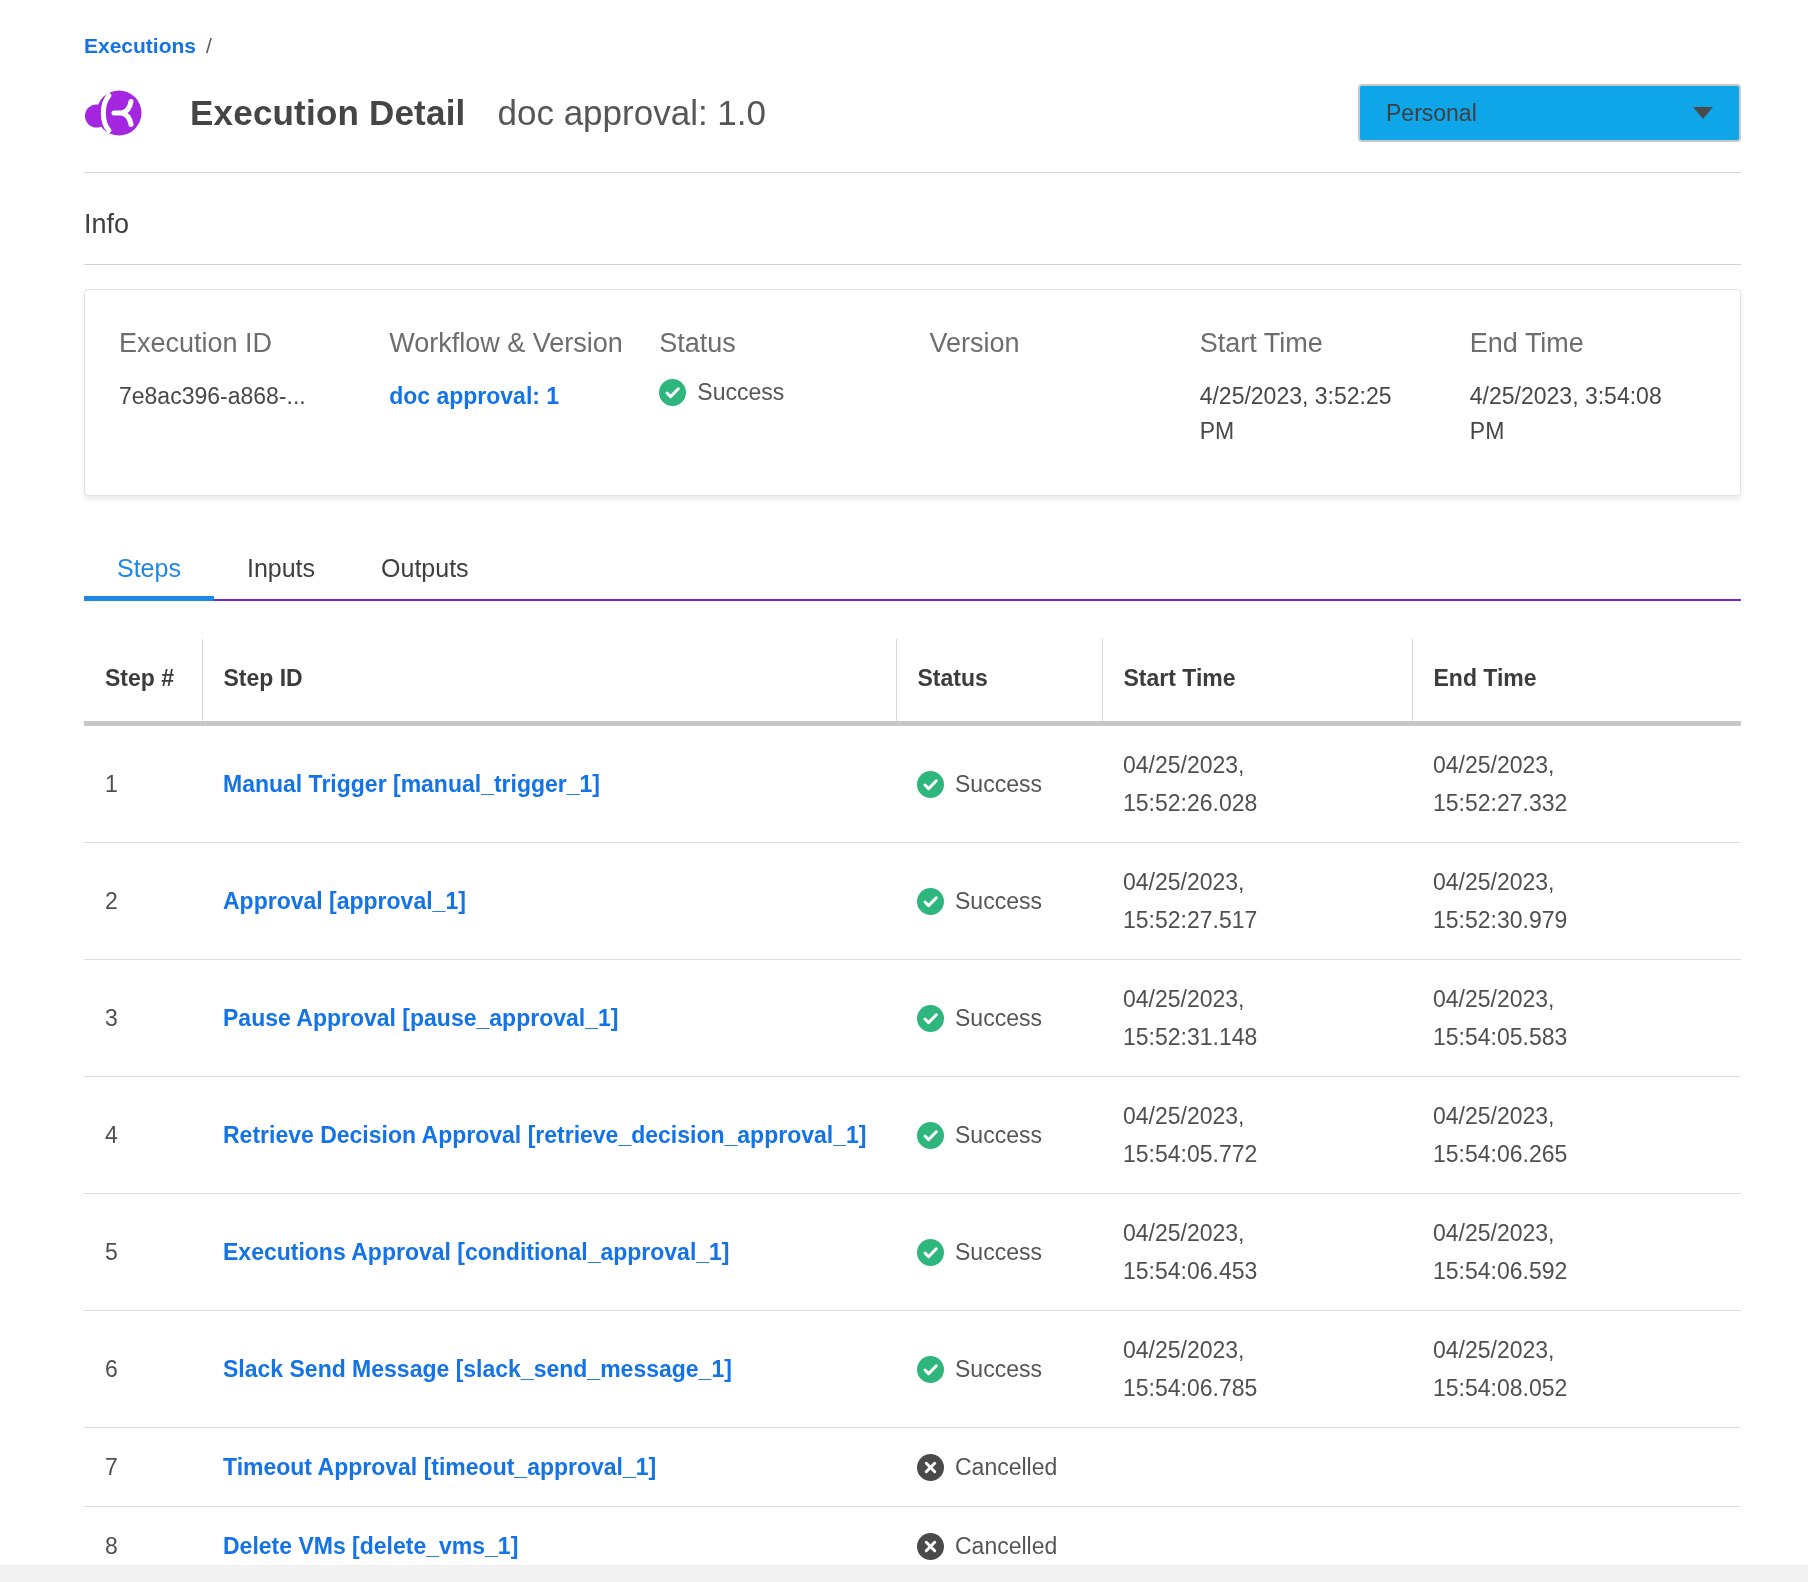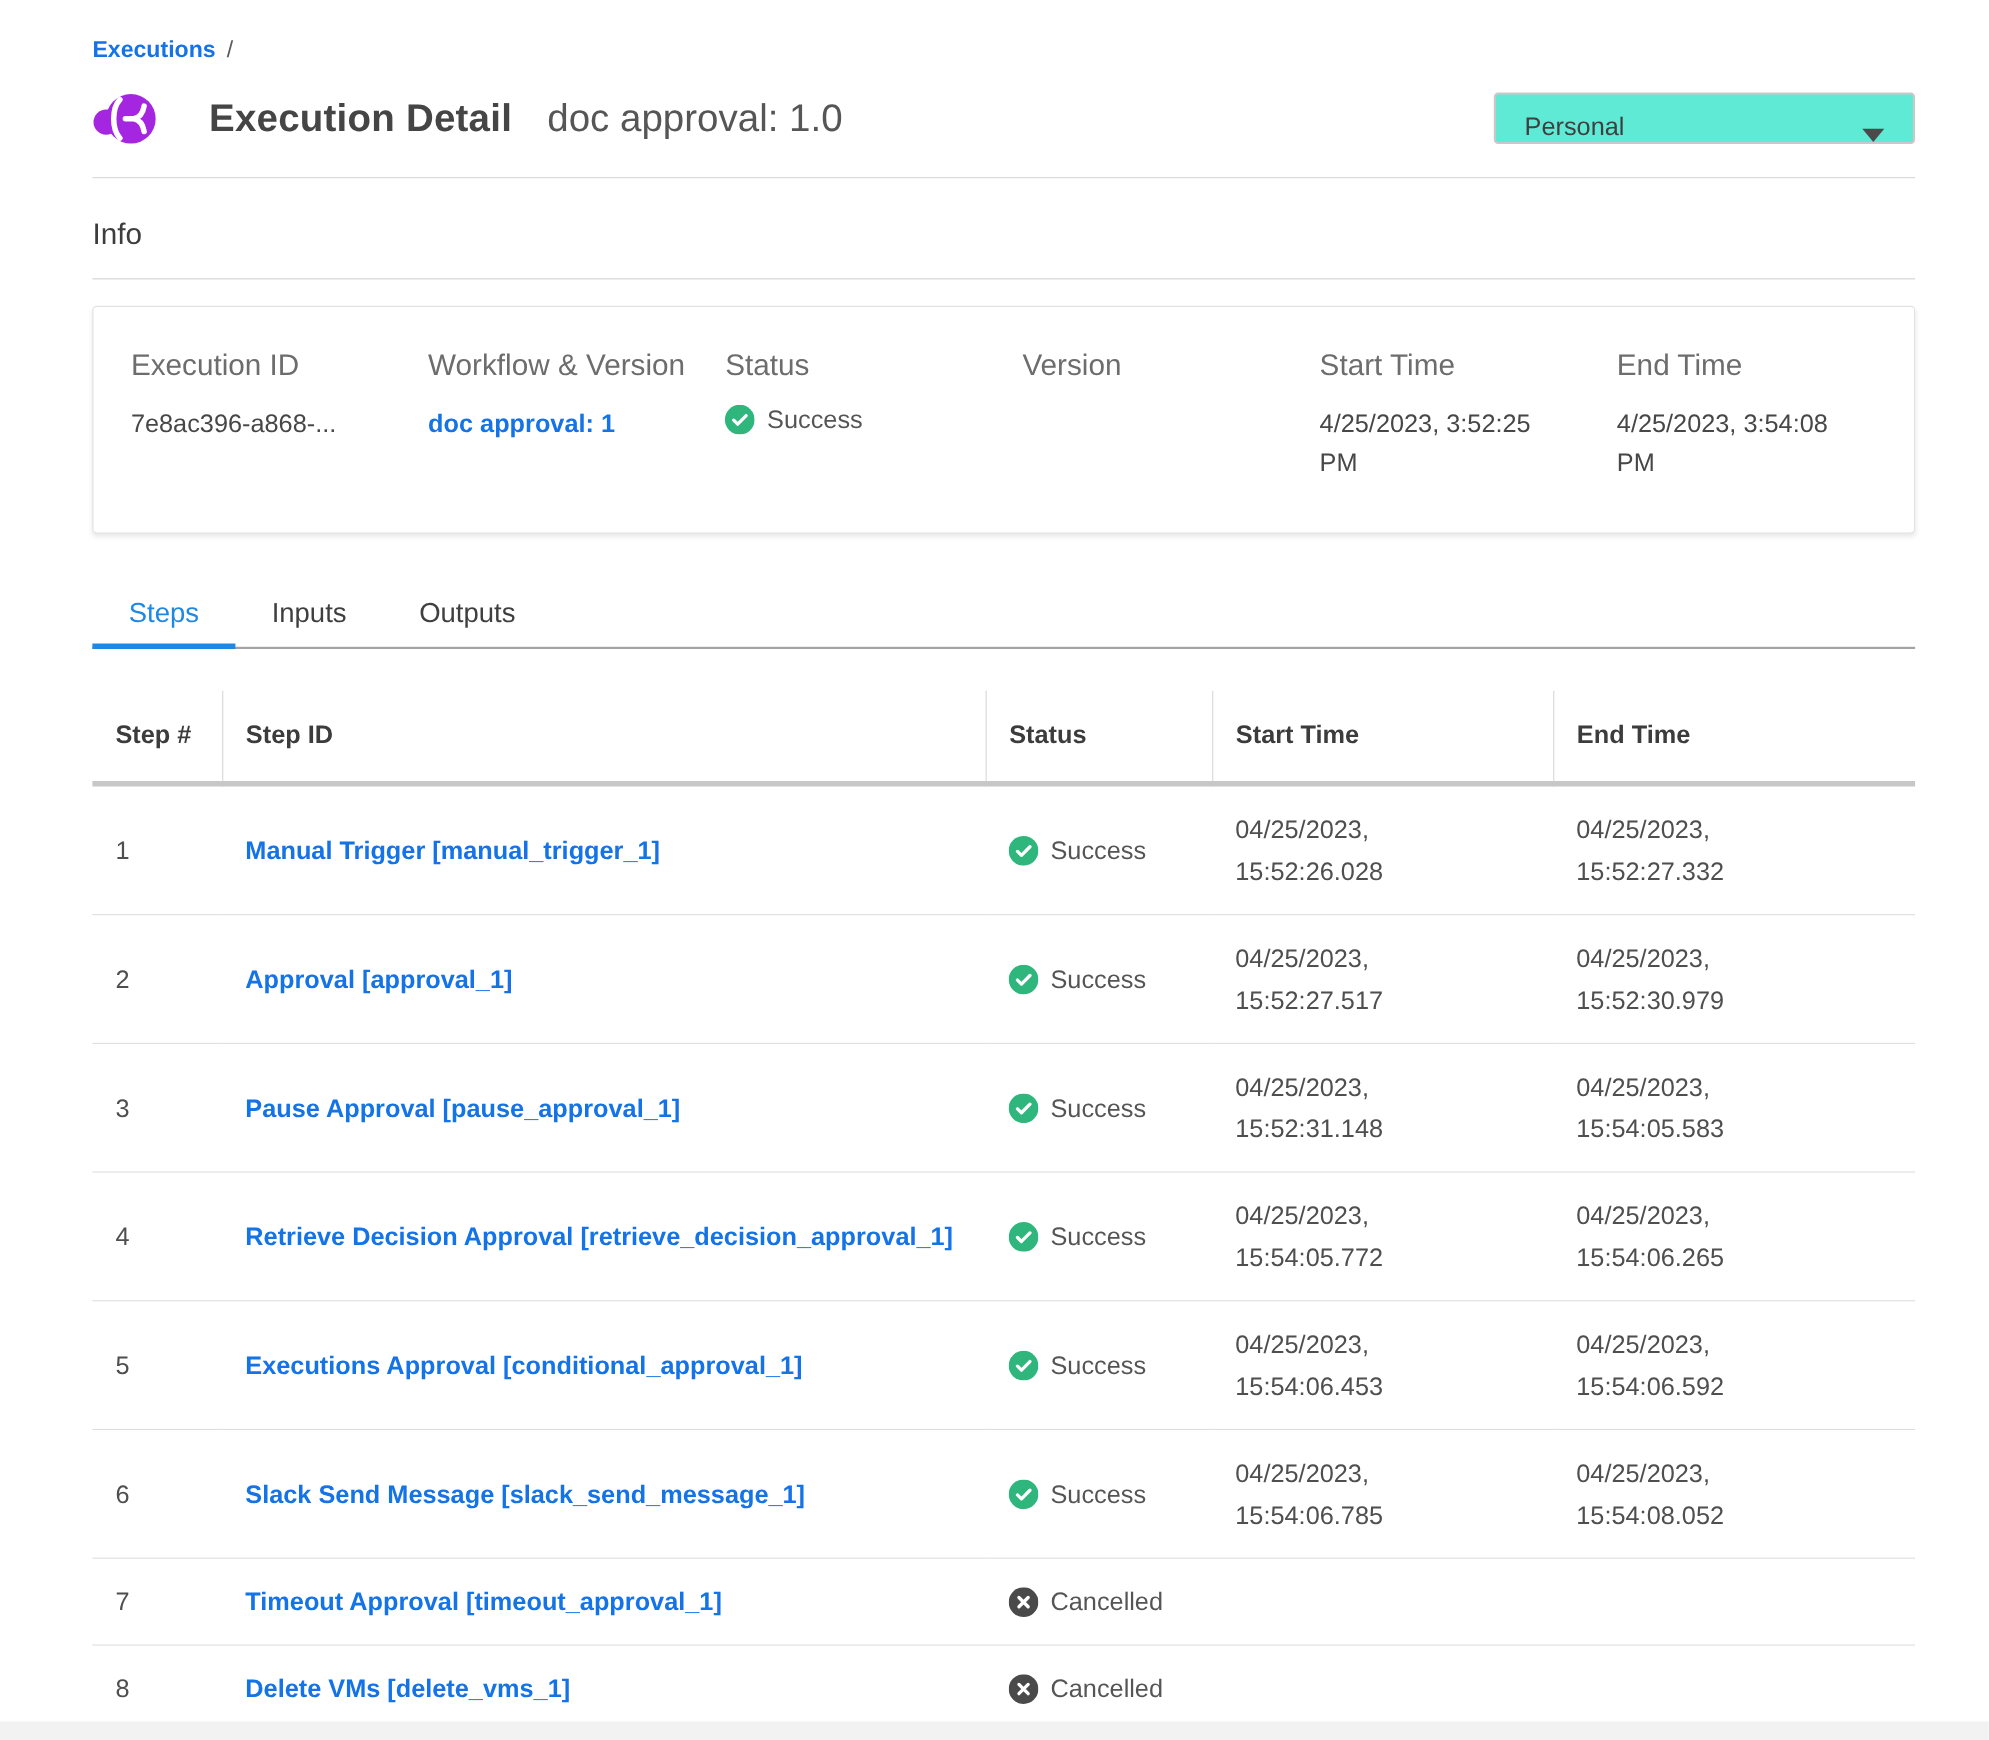--- a/index.html
+++ b/index.html
@@ -25,24 +25,24 @@
   .breadcrumb{font-size:21px;margin-top:4px;}
   .breadcrumb a{color:var(--link-blue,#1473e6);text-decoration:none;font-weight:600;}
   .breadcrumb .sep{color:#5a5a5a;margin-left:10px;font-weight:400;}
 
   
   .title-row{display:flex;align-items:center;margin-top:26px;gap:32px;}
   .logo{width:58px;height:46px;flex:0 0 auto;margin-right:16px;}
   .page-title{font-size:35px;font-weight:700;color:#454545;letter-spacing:.2px;}
   .page-subtitle{font-size:35px;font-weight:400;color:#565656;}
   .dropdown{
-    margin-left:auto;width:383px;height:47px;
+    margin-left:auto;width:383px;height:58px;
     border:2px solid #c9c9c9;border-radius:4px;
-    display:flex;align-items:flex-end;padding:0 26px;
-    font-size:23px;color:#3f3f3f;background:#5eead4;cursor:pointer;
+    display:flex;align-items:center;padding:0 26px;
+    font-size:23px;color:#3f3f3f;background:#0ea5e9;cursor:pointer;
   }
   .caret{margin-left:auto;width:0;height:0;
     border-left:10px solid transparent;border-right:10px solid transparent;
     border-top:12px solid #4a4a4a;}
 
   .rule{border:none;border-top:1px solid #d7d7d7;margin:30px 0 0 0;}
 
   
   .info-title{font-size:27px;font-weight:400;color:#3d3d3d;margin-top:36px;}
   .rule2{border:none;border-top:1px solid #d2d2d2;margin:24px 0 0 0;}
@@ -58,21 +58,21 @@
   .info-value{font-size:23px;color:#474747;line-height:35px;max-width:200px;}
   .info-value.link a{color:var(--link-blue,#1473e6);font-weight:700;text-decoration:none;}
   .status-inline{display:flex;align-items:center;gap:11px;font-size:23px;color:#555;}
 
   
   .st-icon{width:27px;height:27px;flex:0 0 auto;}
   .st-icon.success{color:var(--success-green,#2fb67c);}
   .st-icon.cancelled{color:var(--cancelled-gray,#4a4a4a);}
 
   
-  .tabs{display:flex;margin-top:58px;border-bottom:2px solid #a3a3a3;}
+  .tabs{display:flex;margin-top:58px;border-bottom:2px solid #6d28d9;}
   .tab{font-size:25px;color:#3f3f3f;padding:0 33px 18px;cursor:pointer;margin-bottom:-2px;}
   .tab.active{color:var(--tab-active-blue,#1e88e5);border-bottom:5px solid var(--tab-active-blue,#1e88e5);padding-bottom:13px;}
 
   
   table{width:100%;border-collapse:collapse;margin-top:38px;table-layout:fixed;}
   col.c-num{width:118px;}
   col.c-step{width:694px;}
   col.c-status{width:206px;}
   col.c-start{width:310px;}
   thead th{

